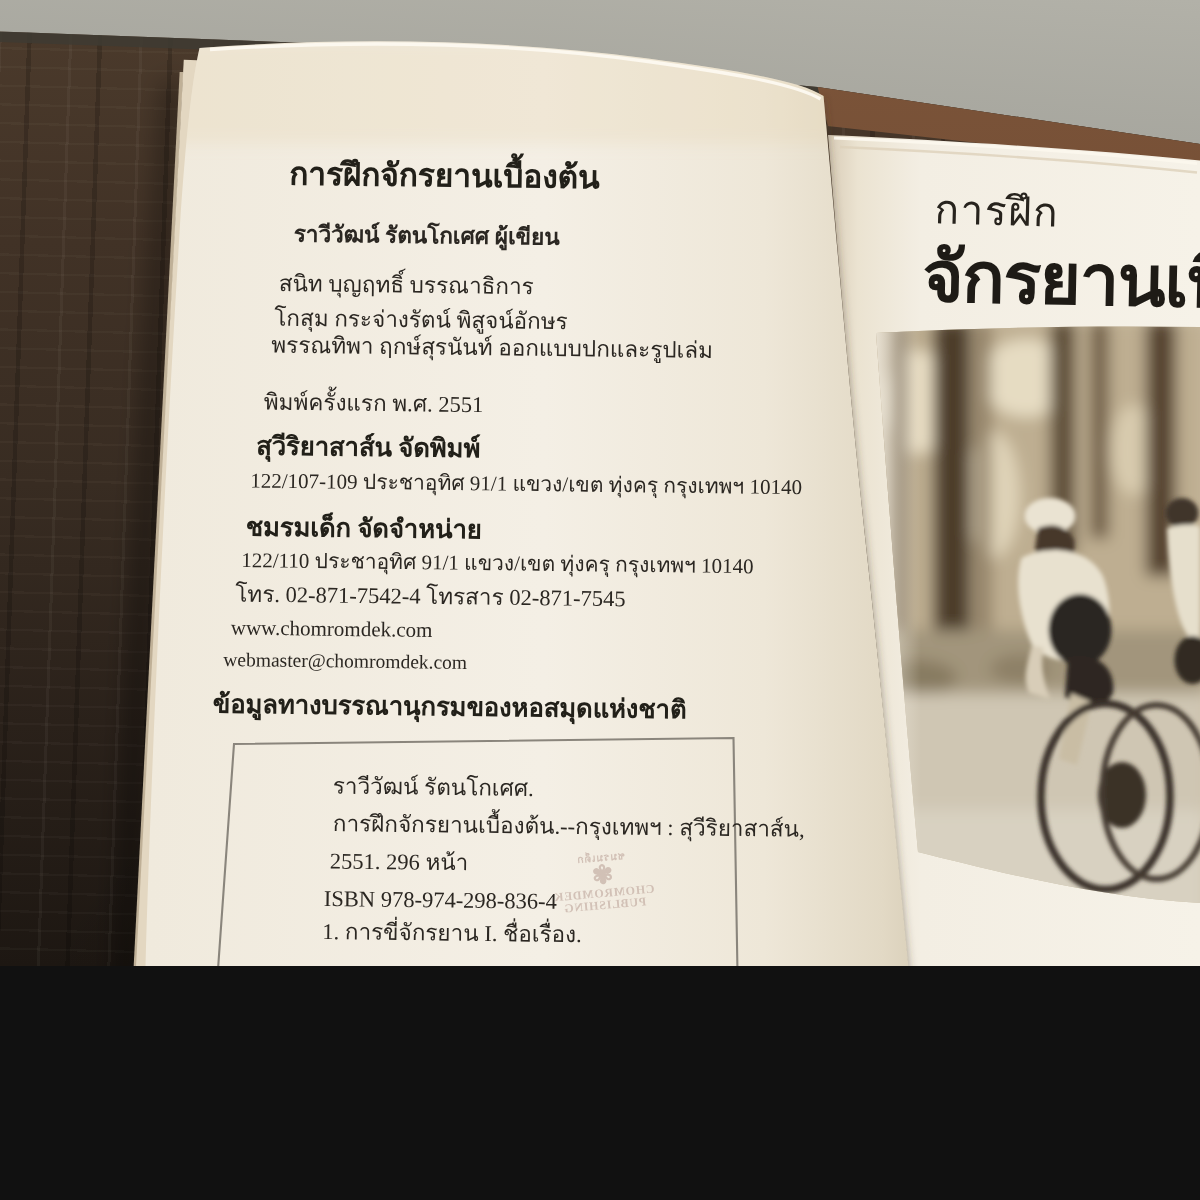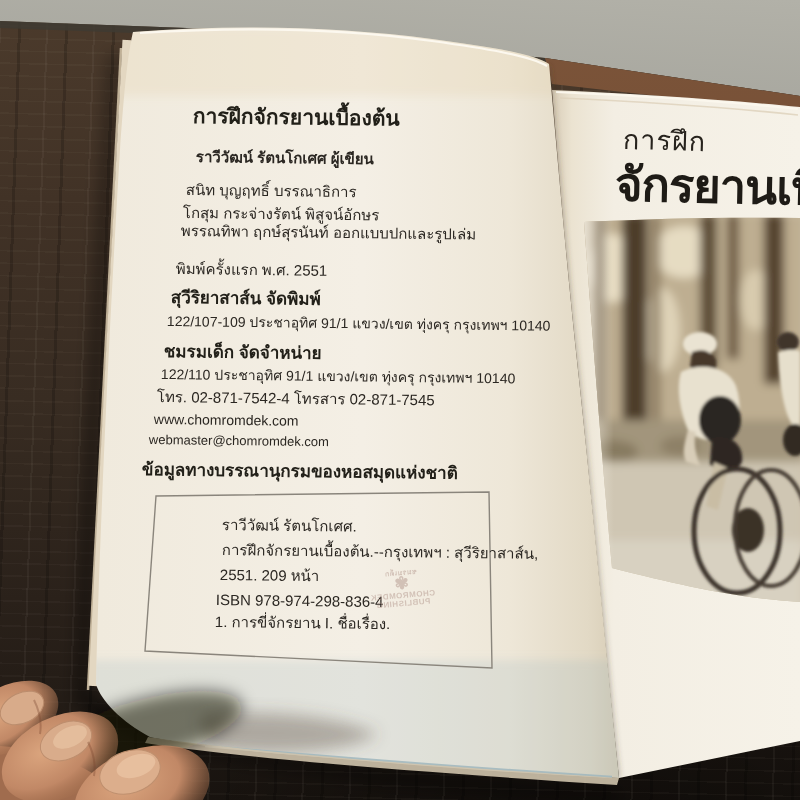--- a/index.html
+++ b/index.html
@@ -1,17 +1,17 @@
 <!DOCTYPE html>
 <html><head>
 <meta charset="utf-8">
 <style>
   html,body{margin:0;padding:0;background:#111;}
-  .scene{position:relative;width:800px;height:800px;overflow:hidden;
-         font-family:Liberation Sans, sans-serif;}
+  .scene{position:relative;width:800px;height:644px;overflow:hidden;
+         font-family:Liberation Serif, serif;}
   
   .table{position:absolute;inset:0;
     background:
       radial-gradient(130% 95% at 75% 115%, rgba(0,0,0,.6), transparent 58%),
       linear-gradient(180deg,#4c3b2c 0%,#413226 25%,#382c22 50%,#2a211a 75%,#1d1712 100%);}
   .table::before{content:"";position:absolute;inset:0;opacity:.85;
     background:
       repeating-linear-gradient(92deg, rgba(255,250,235,.05) 0 2px, transparent 2px 19px,
         rgba(0,0,0,.20) 19px 22px, transparent 22px 47px),
       repeating-linear-gradient(1.5deg, transparent 0 11px, rgba(255,245,225,.035) 11px 12.5px);}
@@ -205,21 +205,21 @@
   <div class="ln" style="left:161px;top:366px;font-size:14px;">122/110 ประชาอุทิศ 91/1 แขวง/เขต ทุ่งครุ กรุงเทพฯ 10140</div>
 
   <div class="ln" style="left:157px;top:388px;font-size:15px;">โทร. 02-871-7542-4 โทรสาร 02-871-7545</div>
   <div class="ln" style="left:154px;top:411px;font-size:14px;">www.chomromdek.com</div>
   <div class="ln" style="left:149px;top:432px;font-size:13px;">webmaster@chomromdek.com</div>
 
   <div class="ln b" style="left:142px;top:459px;font-size:17px;">ข้อมูลทางบรรณานุกรมของหอสมุดแห่งชาติ</div>
 
   <div class="ln" style="left:222px;top:516px;font-size:15px;">ราวีวัฒน์ รัตนโกเศศ.</div>
   <div class="ln" style="left:222px;top:541px;font-size:15px;">การฝึกจักรยานเบื้องต้น.--กรุงเทพฯ : สุวีริยาสาส์น,</div>
-  <div class="ln" style="left:220px;top:566px;font-size:15px;">2551.  209 หน้า</div>
+  <div class="ln" style="left:220px;top:566px;font-size:15px;">2551.  296 หน้า</div>
   <div class="ln" style="left:216px;top:591px;font-size:15px;">ISBN 978-974-298-836-4</div>
   <div class="ln" style="left:215px;top:613px;font-size:15px;">1. การขี่จักรยาน    I. ชื่อเรื่อง.</div>
 
   <div class="stamp">
     <div style="font-size:7px;">ชมรมเด็ก</div>
     <div class="fl">✾</div>
     <div>CHOMROMDEK</div>
     <div>PUBLISHING</div>
   </div>
 

